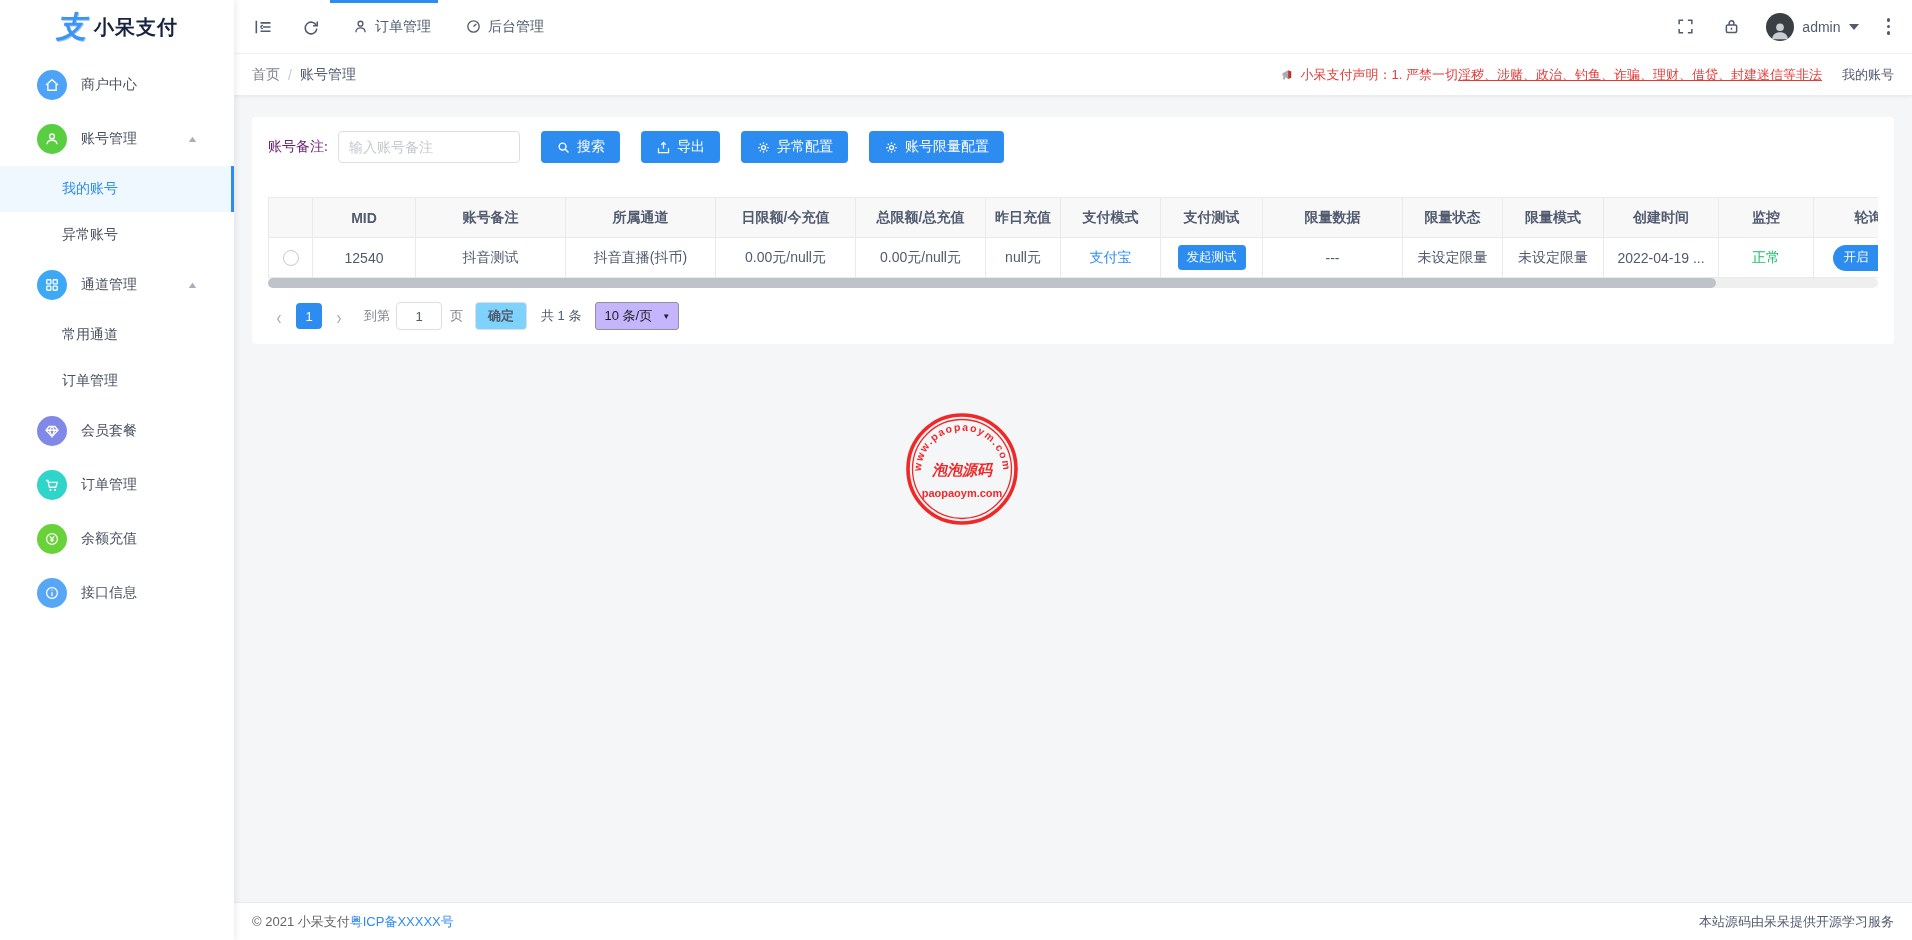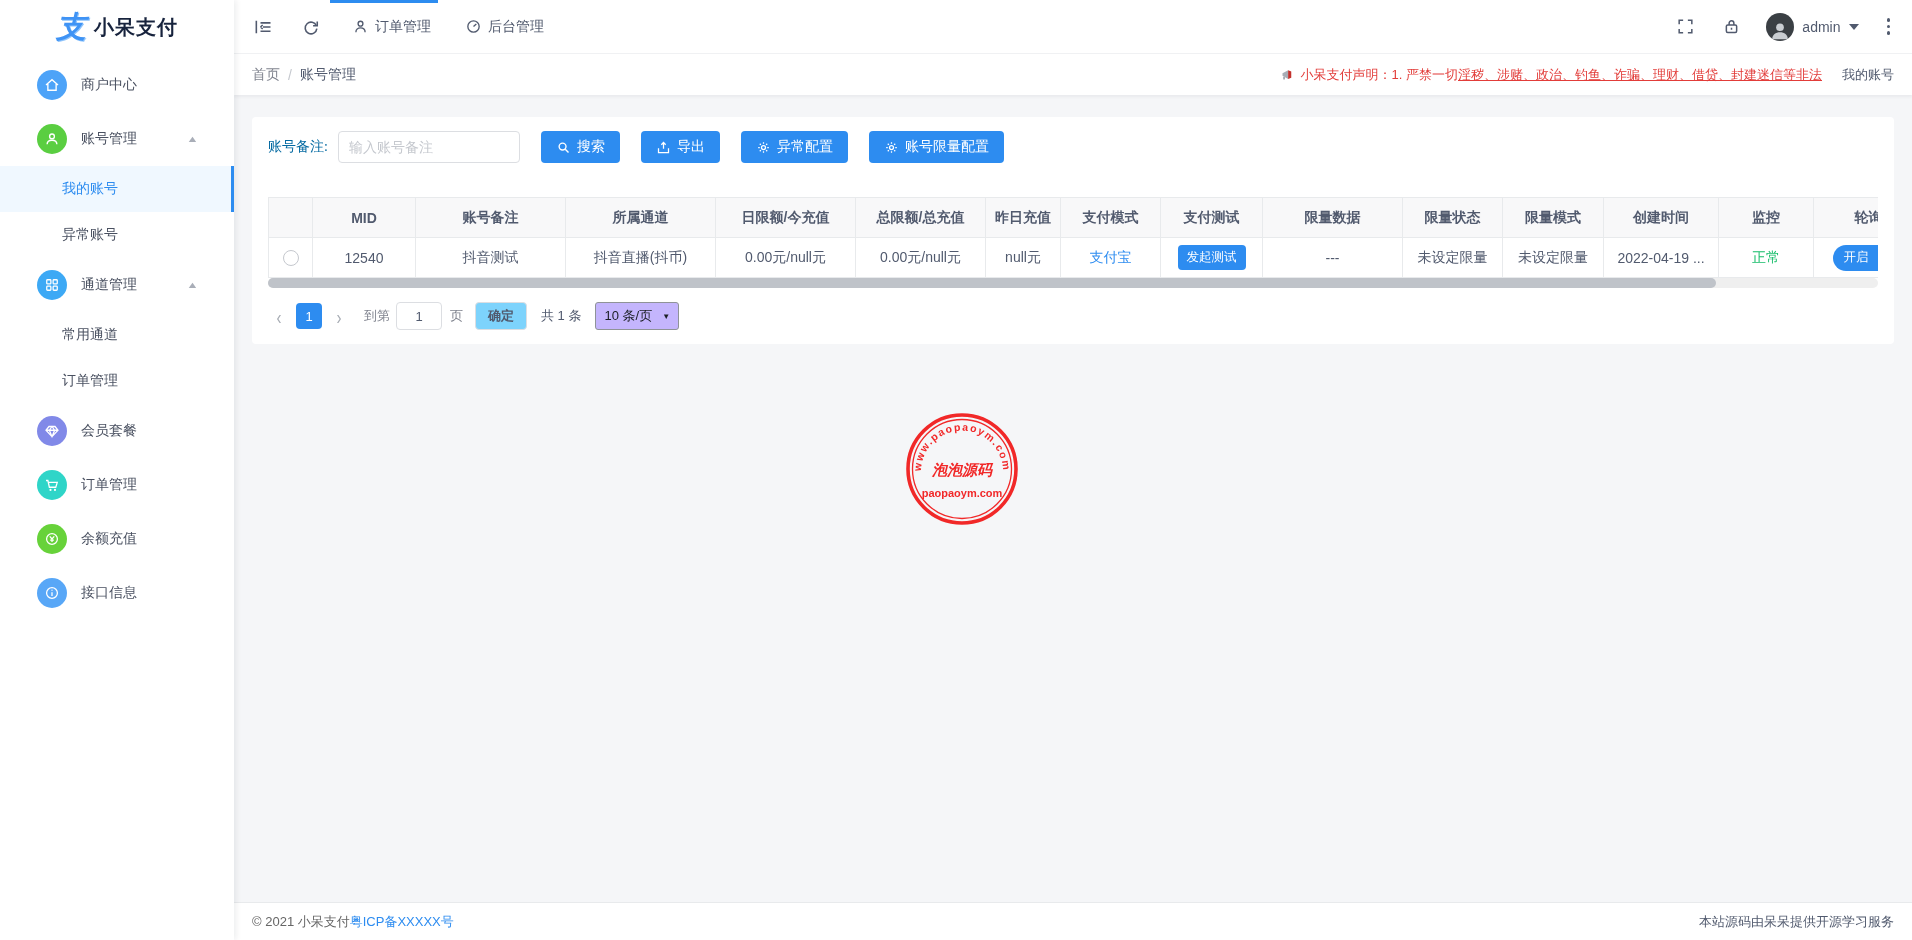--- a/index.html
+++ b/index.html
@@ -53,21 +53,21 @@
   .crumb-right { margin-left:auto; display:flex; align-items:center; gap:6px; }
   .notice-text { font-size:13px; color:#e23c39; white-space:nowrap; }
   .notice-text u { text-decoration:underline; }
   .page-tag { font-size:13px; color:#515a6e; margin-left:14px; cursor:pointer; white-space:nowrap; }
 
   
   .main { position:absolute; left:234px; top:95px; right:0; bottom:38px; background:#f5f6f8; overflow:hidden; }
   .card { margin:22px 18px 0 18px; background:#fff; border-radius:4px; padding:8px 16px 14px 16px; }
 
   .filter-row { display:flex; align-items:center; height:44px; gap:0; }
-  .filter-label { font-size:14px; color:#0369a1; margin-right:10px;font-family:Liberation Serif, serif; }
+  .filter-label { font-size:14px; color:#701a75; margin-right:10px;font-family:Liberation Serif, serif; }
   .filter-input { width:182px; height:32px; border:1px solid #dcdee2; border-radius:4px;
     padding:0 10px; font-size:14px; color:#515a6e; outline:none; font-family:inherit; }
   .filter-input::placeholder { color:#c5c8ce; }
   .btn-blue { height:32px; background:#2d8cf0; color:#fff; border:none; border-radius:4px;
     font-size:14px; padding:0 15px; margin-left:21px; display:inline-flex; align-items:center; gap:6px;
     cursor:pointer; font-family:inherit; }
   .btn-blue svg { display:block; }
 
   .table-wrap { margin-top:28px; width:100%; overflow:hidden; }
   table { border-collapse:collapse; table-layout:fixed; width:1655px; }

